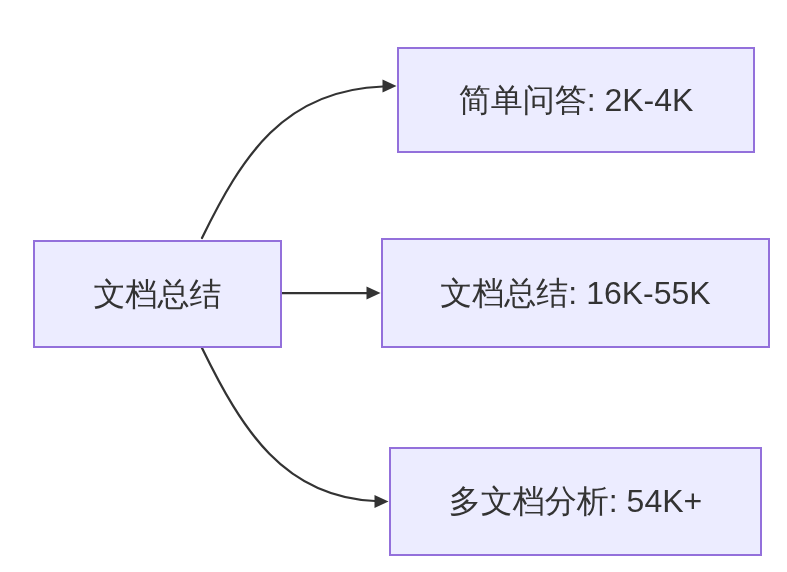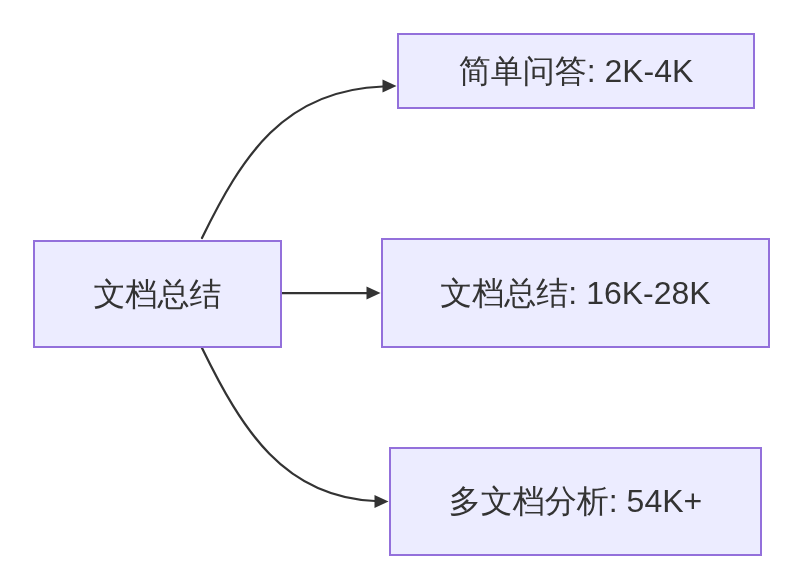--- a/index.html
+++ b/index.html
@@ -37,21 +37,21 @@
     border:2px solid var(--node-border);
     display:flex;
     align-items:center;
     justify-content:center;
     color:var(--text-color);
     font-size:32px;
     line-height:1.2;
     white-space:nowrap;
   }
   .node-root   {left:33px;  top:240px; width:249px; height:108px;}
-  .node-branch1{left:397px; top:33px;  width:358px; height:76px;}
+  .node-branch1{left:397px; top:47px;  width:358px; height:106px;}
   .node-branch2{left:381px; top:238px; width:389px; height:110px;}
   .node-branch3{left:389px; top:447px; width:373px; height:109px;}
 </style>
 </head>
 <body>
 
 <div class="canvas">
 
   <svg class="edges-layer" width="787" height="572" viewBox="0 0 787 572" xmlns="http://www.w3.org/2000/svg">
 
@@ -73,20 +73,20 @@
 
   <div class="node node-root">
     <span>文档总结</span>
   </div>
 
   <div class="node node-branch1">
     <span>简单问答: 2K-4K</span>
   </div>
 
   <div class="node node-branch2">
-    <span>文档总结: 16K-28K</span>
+    <span>文档总结: 16K-55K</span>
   </div>
 
   <div class="node node-branch3">
     <span>多文档分析: 54K+</span>
   </div>
 
 </div>
 
 </body></html>

